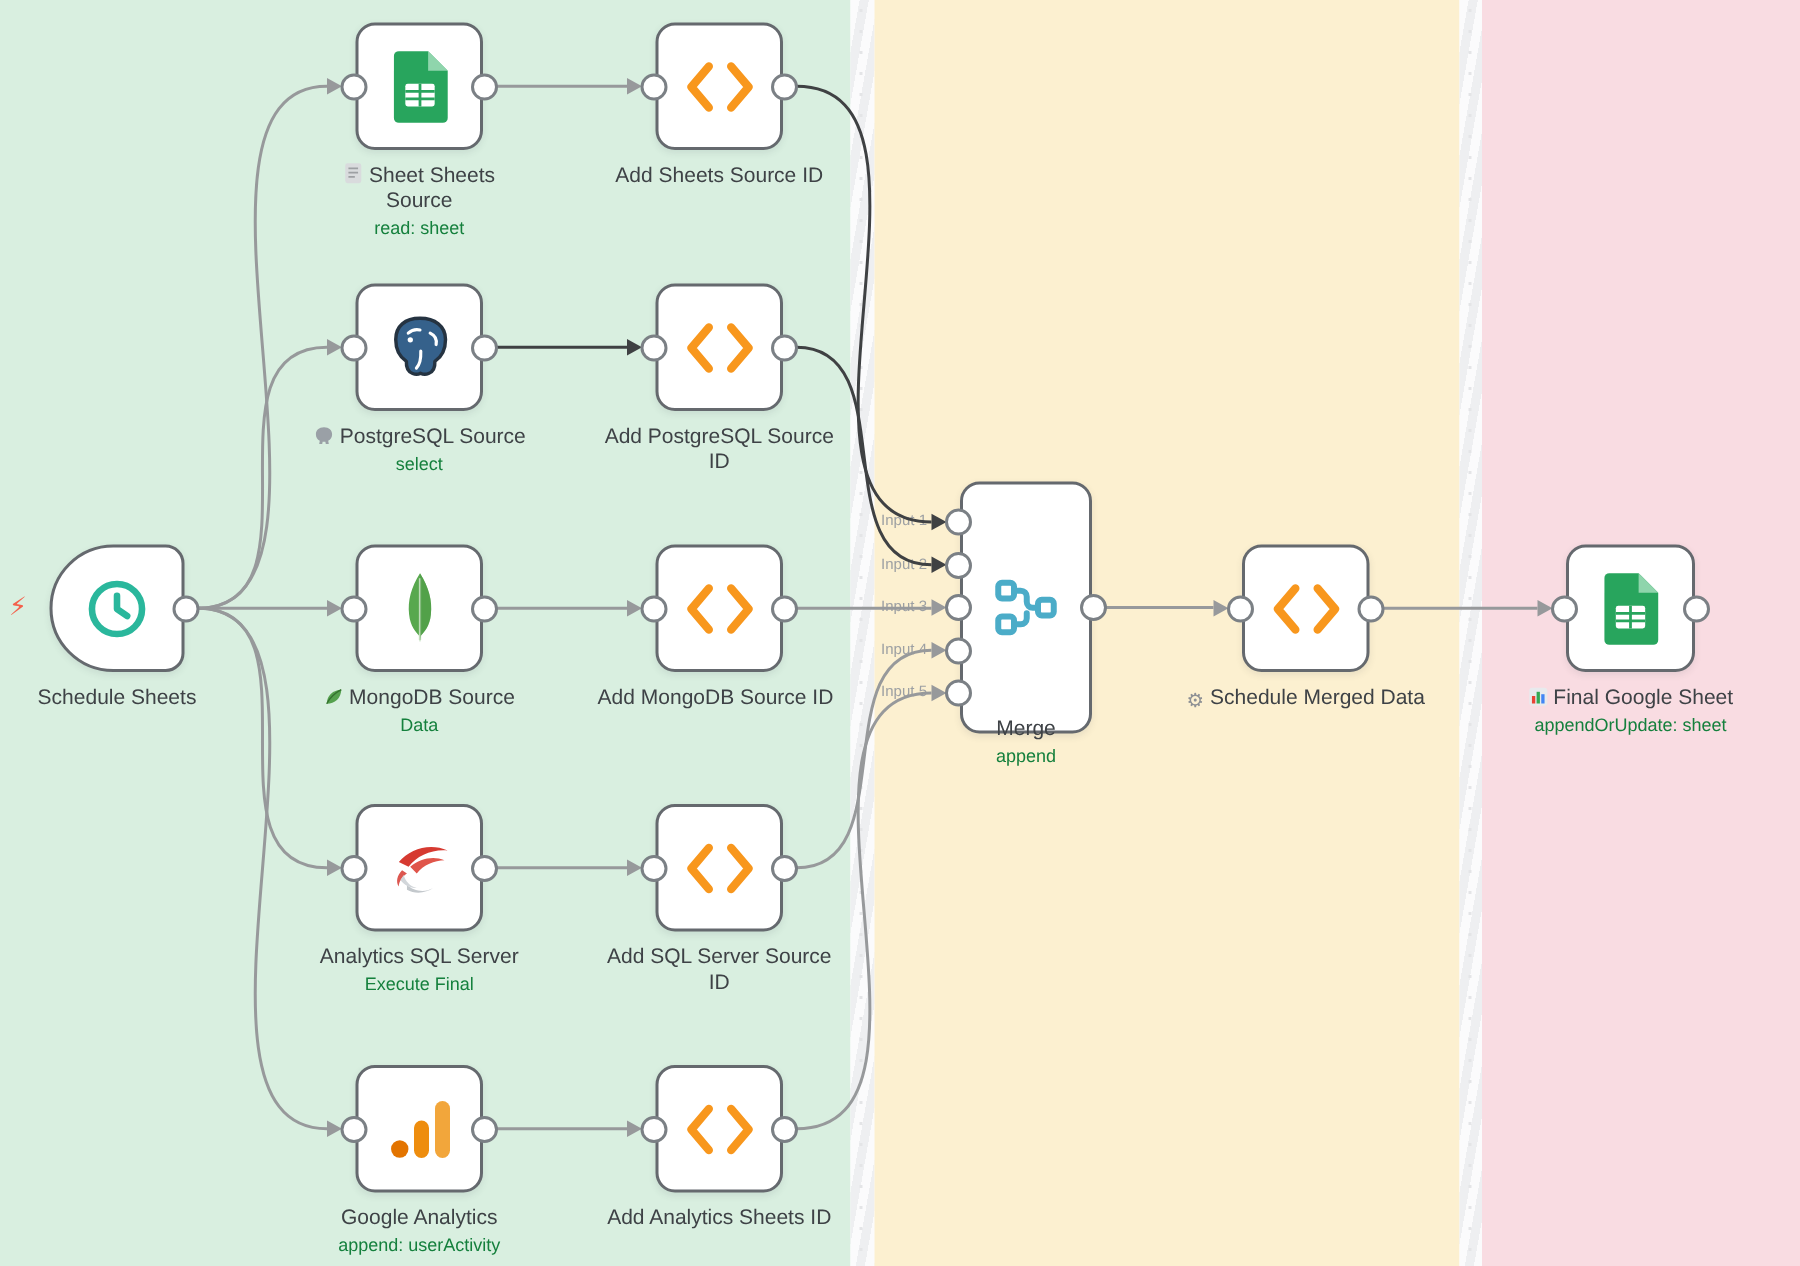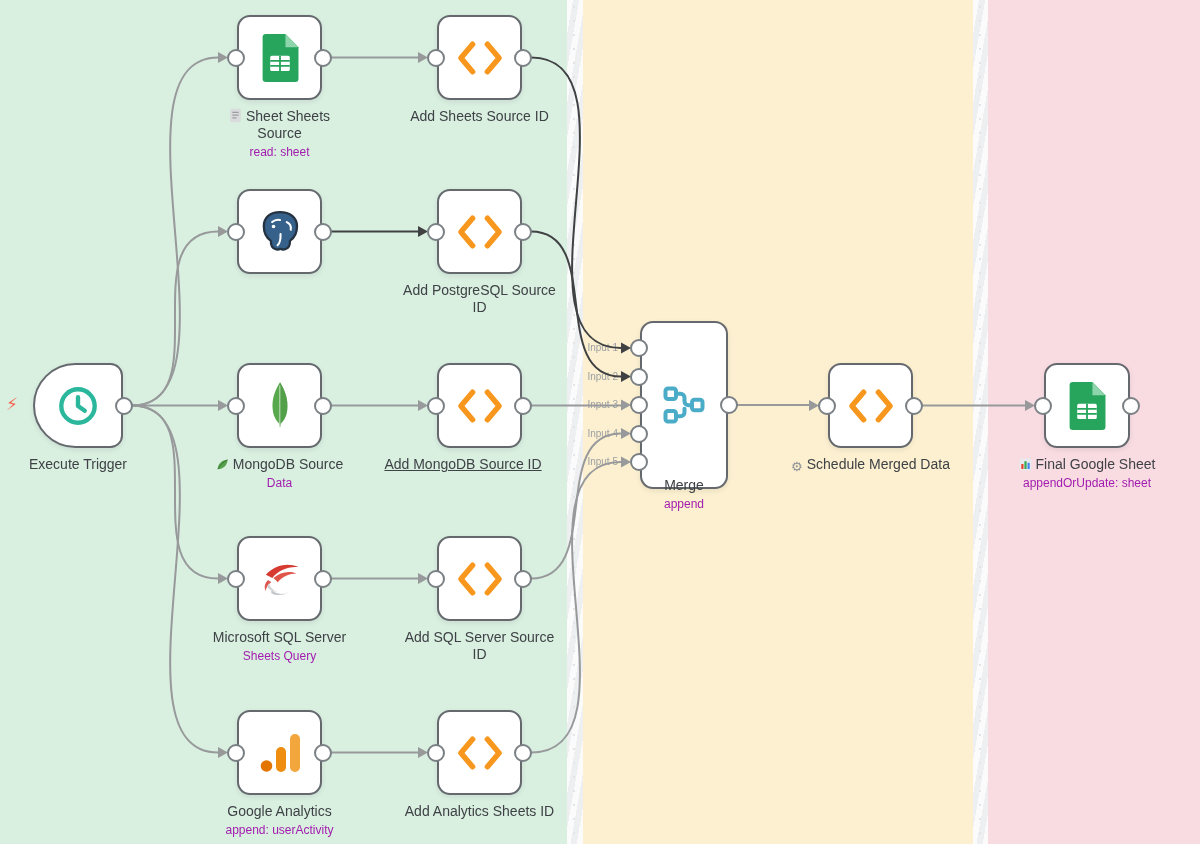--- a/index.html
+++ b/index.html
@@ -21,21 +21,21 @@
     display:flex;align-items:center;justify-content:center;z-index:3;cursor:pointer;box-sizing:border-box;
   }
   .node.trigger{border-radius:44px 13px 13px 44px;}
   .node .icon{display:flex;align-items:center;justify-content:center;}
   .port{
     position:absolute;width:14px;height:14px;background:#fff;border:2px solid #7b8085;
     border-radius:50%;z-index:4;box-sizing:content-box;cursor:crosshair;
   }
   .nlabel{position:absolute;z-index:3;text-align:center;font-size:14px;font-weight:500;color:#3e4246;line-height:17px;}
   .ticon{display:inline-block;vertical-align:-2px;margin-right:4px;line-height:0;}
-  .nsub{font-size:12px;font-weight:400;color:#a21caf;margin-top:3px;line-height:14px;}
+  .nsub{font-size:12px;font-weight:400;color:#15803d;margin-top:3px;line-height:14px;}
   .inlabel{position:absolute;z-index:1;font-size:10px;color:#9da0a3;text-align:right;line-height:14px;}
   .bolt-ind{position:absolute;z-index:3;font-size:17px;line-height:20px;}
   .glyph{font-size:13px;color:#8d9094;}
 </style>
 </head>
 <body>
 
 <div id="canvas">
     <div class="zone" style="left: 0px; width: 567px; background: rgb(217, 239, 224);"></div>
     <div class="zone stripe" style="left: 567px; width: 16px;"></div>
@@ -80,21 +80,21 @@
     </svg>
     <div class="node trigger" style="left: 33px; top: 363px; width: 90px; height: 85px;">
       <span class="icon">
         <svg width="48" height="48" viewBox="0 0 46 46">
           <circle cx="23" cy="23" r="16" fill="none" stroke="#2ab79c" stroke-width="4.2"></circle>
           <path d="M23 14.5V23l6.5 4.5" fill="none" stroke="#2ab79c" stroke-width="4.2" stroke-linecap="round" stroke-linejoin="round"></path>
         </svg>
       </span>
     </div>
     <div class="port" style="left: 115px; top: 396.5px;"></div>
-    <div class="nlabel" style="left: -22px; top: 456px; width: 200px;"><span>Execute Trigger</span></div>
+    <div class="nlabel" style="left: -22px; top: 456px; width: 200px;"><span>Schedule Sheets</span></div>
     <div class="bolt-ind" style="left: 6px; top: 394.5px;"><span style="color:#f4614c">⚡</span></div>
     <div class="node" style="left: 237px; top: 15px; width: 85px; height: 85px;">
       <span class="icon">
         <svg width="40" height="50" viewBox="0 0 36 46">
           <path d="M5 1h18l12 12v29a3 3 0 0 1-3 3H5a3 3 0 0 1-3-3V4a3 3 0 0 1 3-3z" fill="#28a55d"></path>
           <path d="M23 1l12 12H23z" fill="#8fd5ac"></path>
           <rect x="9" y="21" width="18" height="14" rx="1.5" fill="#fff"></rect>
           <path d="M9 25.7h18M9 30.3h18M18 21v14" stroke="#28a55d" stroke-width="1.7" fill="none"></path>
         </svg>
       </span>
@@ -121,20 +121,23 @@
           <path d="M23 4C13.5 4 7.5 9 7.5 17.5c0 6.5 2.8 11.3 6.8 14-.2 3.8 1.2 6.7 4 7.8 1.8.7 3.6.6 5-.2 1.6.8 3.4.9 5.2.2 2.8-1.1 4.2-4 4-7.8 4-2.7 6.8-7.5 6.8-14C39.3 9 32.5 4 23 4z" fill="#35618b" stroke="#253341" stroke-width="2.2" stroke-linejoin="round"></path>
           <path d="M15.5 13.5c2-1.8 4.8-2.6 7.5-2" fill="none" stroke="#fff" stroke-width="2" stroke-linecap="round"></path>
           <circle cx="16.8" cy="17.8" r="1.7" fill="#fff"></circle>
           <path d="M29.5 13.5c2.8 1.3 4.4 4 3.8 7.3" fill="none" stroke="#fff" stroke-width="2" stroke-linecap="round"></path>
           <path d="M23.5 25c.2 5-.8 8.8-2.8 10.8" fill="none" stroke="#fff" stroke-width="2" stroke-linecap="round"></path>
         </svg>
       </span>
     </div>
     <div class="port" style="left: 227px; top: 222.5px;"></div>
     <div class="port" style="left: 314px; top: 222.5px;"></div>
+    <div class="nlabel" style="left: 169.5px; top: 282px; width: 220px;"><span class="ticon"><svg width="14" height="13" viewBox="0 0 14 13">
+          <path d="M7 .8C3.6.8 1.6 2.8 1.6 5.5c0 2 1 3.6 2.6 4.4L3.8 12h2l.3-1.5c.6.1 1.2.1 1.8 0l.3 1.5h2l-.4-2.1c1.6-.8 2.6-2.4 2.6-4.4C12.4 2.8 10.4.8 7 .8z" fill="#9aa0a6"></path>
+        </svg></span><span>PostgreSQL Source</span><div class="nsub">select</div></div>
     <div class="node" style="left: 437px; top: 189px; width: 85px; height: 85px;">
       <span class="icon">
         <svg width="50" height="36" viewBox="0 0 46 34">
           <path d="M16 4L5 17l11 13M30 4l11 13-11 13" fill="none" stroke="#f8971d" stroke-width="5.2" stroke-linecap="round" stroke-linejoin="round"></path>
         </svg>
       </span>
     </div>
     <div class="port" style="left: 427px; top: 222.5px;"></div>
     <div class="port" style="left: 514px; top: 222.5px;"></div>
     <div class="nlabel" style="left: 402px; top: 282px; width: 155px;"><span>Add PostgreSQL Source ID</span></div>
@@ -155,35 +158,35 @@
         </svg></span><span>MongoDB Source</span><div class="nsub">Data</div></div>
     <div class="node" style="left: 437px; top: 363px; width: 85px; height: 85px;">
       <span class="icon">
         <svg width="50" height="36" viewBox="0 0 46 34">
           <path d="M16 4L5 17l11 13M30 4l11 13-11 13" fill="none" stroke="#f8971d" stroke-width="5.2" stroke-linecap="round" stroke-linejoin="round"></path>
         </svg>
       </span>
     </div>
     <div class="port" style="left: 427px; top: 396.5px;"></div>
     <div class="port" style="left: 514px; top: 396.5px;"></div>
-    <div class="nlabel" style="left: 348px; top: 456px; width: 230px; text-decoration: underline;"><span>Add MongoDB Source ID</span></div>
+    <div class="nlabel" style="left: 362px; top: 456px; width: 230px;"><span>Add MongoDB Source ID</span></div>
     <div class="node" style="left: 237px; top: 536px; width: 85px; height: 85px;">
       <span class="icon">
         <svg width="50" height="50" viewBox="0 0 46 46">
           <path d="M10 19c7-8 19-12 30-7-9-1-19 3-24 10z" fill="#d63a31"></path>
           <path d="M17 22c6-5 14-7 21-4-6 0-13 3-17 8z" fill="#e0554a"></path>
           <path d="M12 24c-3 3-4 7-2 10 0-3 2-6 5-8z" fill="#d63a31" opacity=".85"></path>
           <path d="M15 33c4 4 11 5 16 2-4 3-11 4-16 1z" fill="#c3c8cc"></path>
           <path d="M13 27c1 4 4 7 8 8-4 0-8-2-10-5z" fill="#d2d6da"></path>
         </svg>
       </span>
     </div>
     <div class="port" style="left: 227px; top: 569.5px;"></div>
     <div class="port" style="left: 314px; top: 569.5px;"></div>
-    <div class="nlabel" style="left: 169.5px; top: 629px; width: 220px;"><span>Microsoft SQL Server</span><div class="nsub">Sheets Query</div></div>
+    <div class="nlabel" style="left: 169.5px; top: 629px; width: 220px;"><span>Analytics SQL Server</span><div class="nsub">Execute Final</div></div>
     <div class="node" style="left: 437px; top: 536px; width: 85px; height: 85px;">
       <span class="icon">
         <svg width="50" height="36" viewBox="0 0 46 34">
           <path d="M16 4L5 17l11 13M30 4l11 13-11 13" fill="none" stroke="#f8971d" stroke-width="5.2" stroke-linecap="round" stroke-linejoin="round"></path>
         </svg>
       </span>
     </div>
     <div class="port" style="left: 427px; top: 569.5px;"></div>
     <div class="port" style="left: 514px; top: 569.5px;"></div>
     <div class="nlabel" style="left: 402px; top: 629px; width: 155px; text-align: center;"><span>Add SQL Server Source ID</span></div>

